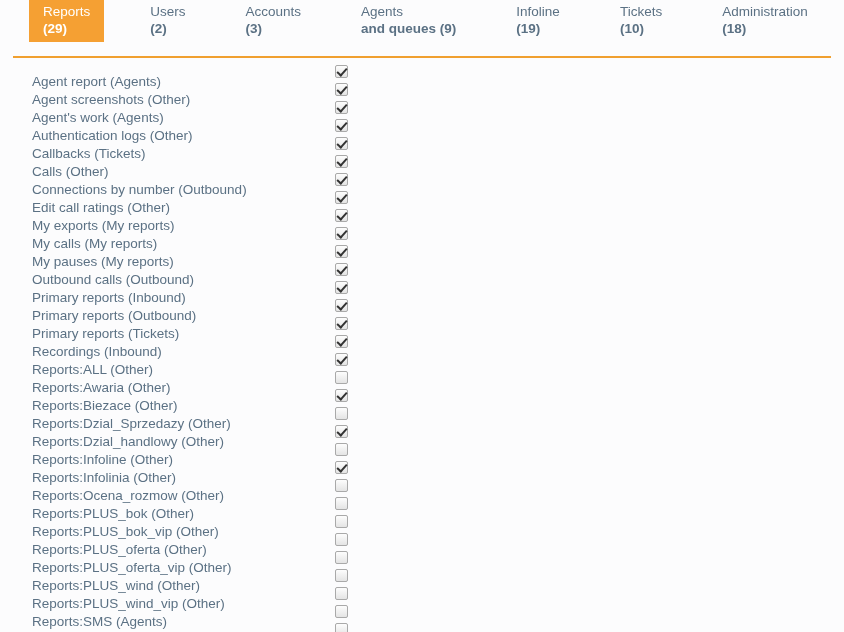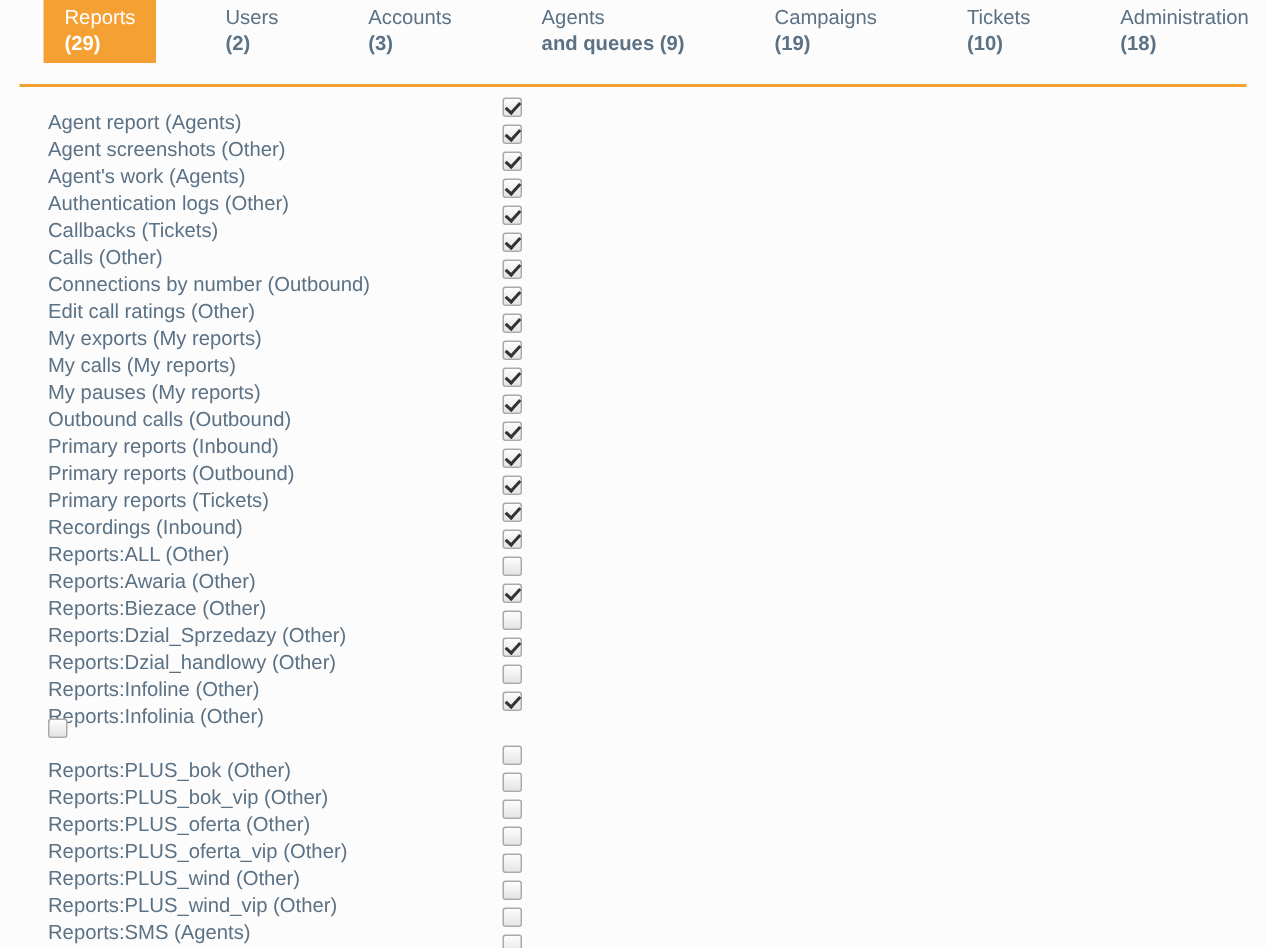--- a/index.html
+++ b/index.html
@@ -119,21 +119,21 @@
     </div>
     <div class="tab">
       <span class="tab-l1">Accounts</span>
       <span class="tab-l2">(3)</span>
     </div>
     <div class="tab">
       <span class="tab-l1">Agents</span>
       <span class="tab-l2">and queues (9)</span>
     </div>
     <div class="tab">
-      <span class="tab-l1">Campaigns</span>
+      <span class="tab-l1">Infoline</span>
       <span class="tab-l2">(19)</span>
     </div>
     <div class="tab">
       <span class="tab-l1">Tickets</span>
       <span class="tab-l2">(10)</span>
     </div>
     <div class="tab">
       <span class="tab-l1">Administration</span>
       <span class="tab-l2">(18)</span>
     </div>
@@ -238,20 +238,21 @@
     </li>
     <li class="row">
       <span class="row-label">Reports:Infoline (Other)</span>
       <span class="cbox"></span>
     </li>
     <li class="row">
       <span class="row-label">Reports:Infolinia (Other)</span>
       <span class="cbox checked"></span>
     </li>
     <li class="row">
+      <span class="row-label">Reports:Ocena_rozmow (Other)</span>
       <span class="cbox"></span>
     </li>
     <li class="row">
       <span class="row-label">Reports:PLUS_bok (Other)</span>
       <span class="cbox"></span>
     </li>
     <li class="row">
       <span class="row-label">Reports:PLUS_bok_vip (Other)</span>
       <span class="cbox"></span>
     </li>

